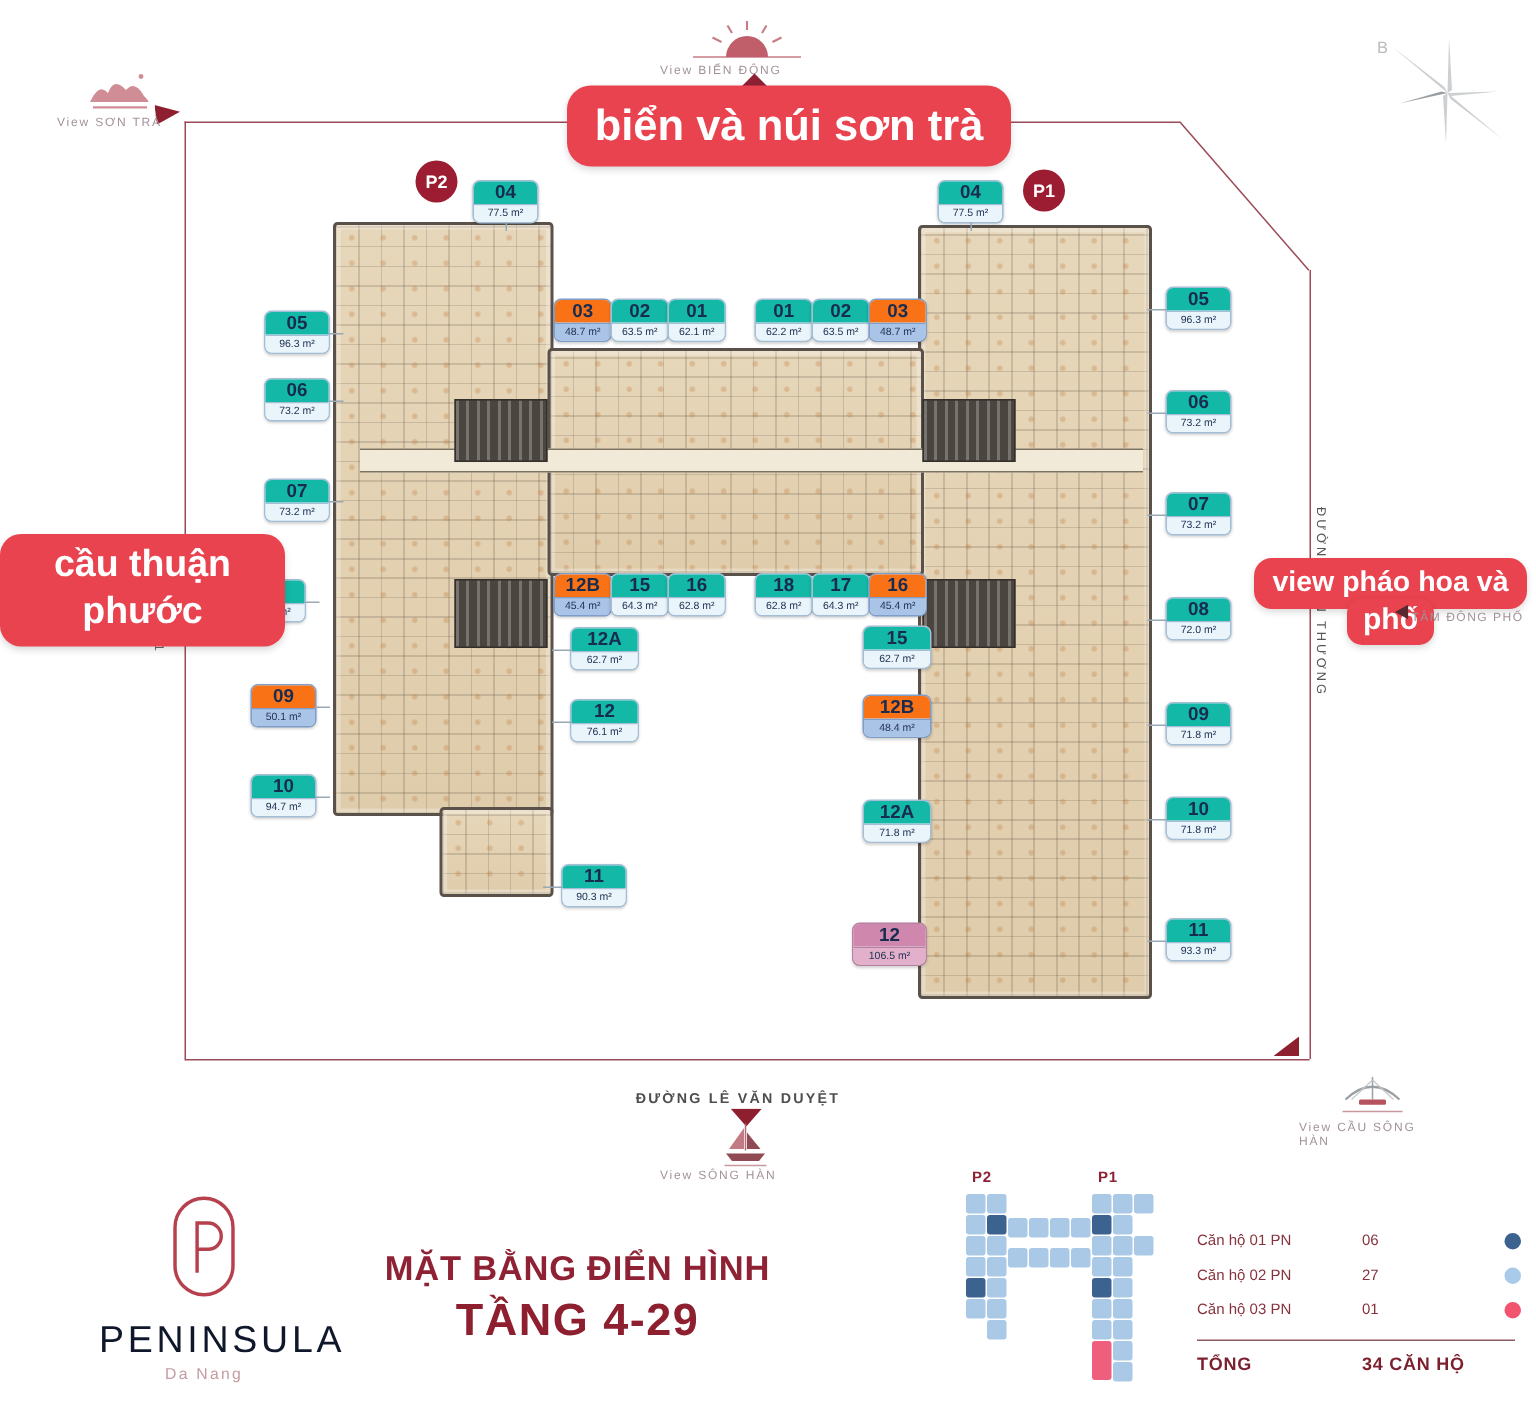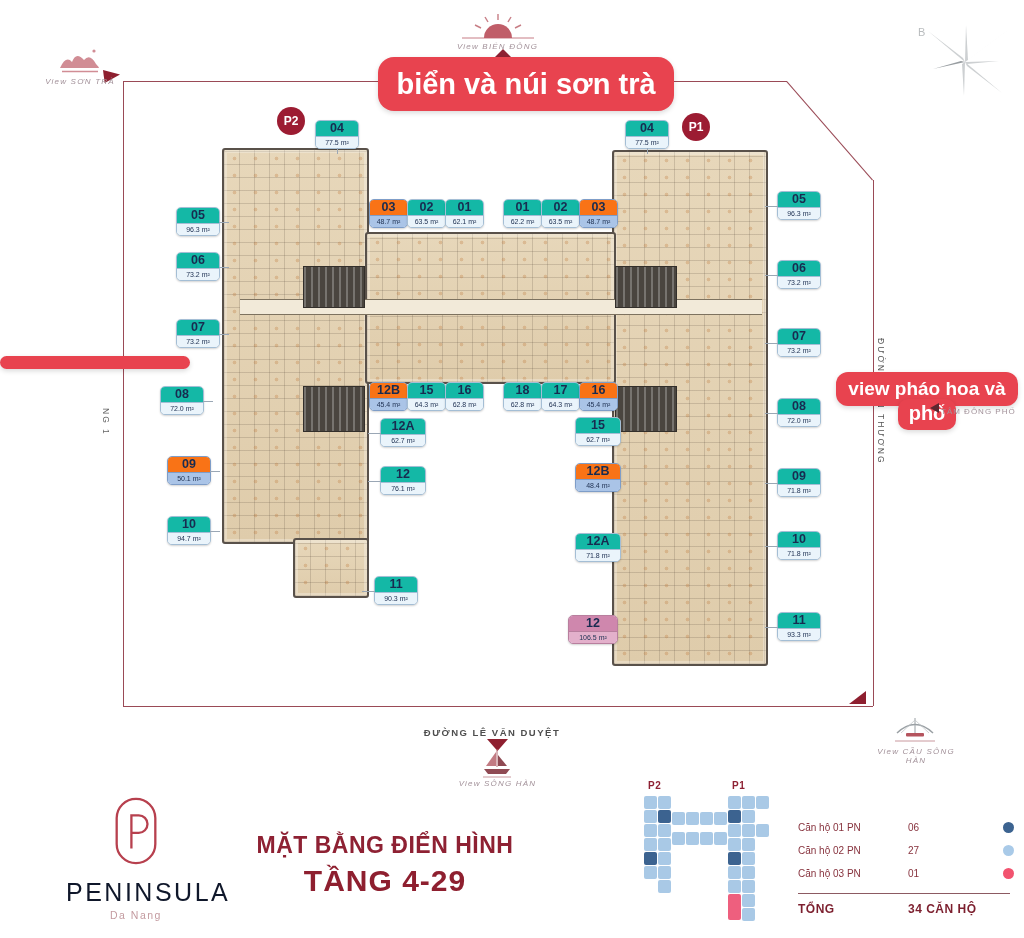--- a/index.html
+++ b/index.html
@@ -53,21 +53,21 @@
   .rb-right2{left:898px;top:399px;width:58px;height:31px;font-size:20px;line-height:29px;border-radius:10px;z-index:21;}
   .rb-bottom{left:373px;top:657px;width:162px;height:56px;font-size:31px;line-height:56px;border-radius:16px;}
 
   
   .pcircle{position:absolute;z-index:6;width:28px;height:28px;border-radius:50%;background:#9c1c32;
            color:#fff;font-weight:700;font-size:12px;display:flex;align-items:center;justify-content:center;}
   .pc-p2{left:277px;top:107px;}
   .pc-p1{left:682px;top:113px;}
 
   
-  .view{position:absolute;font-size:8px;letter-spacing:1.2px;color:#a3929a;text-align:center;z-index:5;font-style:italic;}
+  .view{position:absolute;font-size:8px;letter-spacing:1.2px;color:#a3929a;text-align:left;z-index:5;}
   .v-biendong{left:440px;top:42px;width:115px;}
   .v-sontra{left:38px;top:77px;width:84px;}
   .v-songhan{left:440px;top:779px;width:115px;}
   .v-causonghan{left:866px;top:747px;width:100px;}
   .icon{position:absolute;z-index:5;}
   .ic-sun{left:462px;top:12px;}
   .ic-mountain{left:56px;top:46px;}
   .ic-boat{left:481px;top:747px;}
   .ic-bridge{left:893px;top:714px;}
   .ic-compass{left:905px;top:22px;}
@@ -208,20 +208,21 @@
       <path d="M60 40 L61 3 L63 38 Z" fill="#cdd0d2"></path>
       <path d="M60 40 L59 74 L57 42 Z" fill="#cdd0d2"></path>
       <path d="M60 40 L28 47 L56 39 Z" fill="#989da1"></path>
       <path d="M60 40 L94 39 L62 42 Z" fill="#cdd0d2"></path>
     </g>
   </svg>
   <div class="compass-b">B</div>
 
   <div class="ribbon rb-top">biển và núi sơn trà</div>
   <div class="ribbon rb-left">
+    <div>cầu thuận phước</div>
   </div>
   <div class="ribbon rb-right">view pháo hoa và Thành</div>
   <div class="ribbon rb-right2">phố</div>
 
   <div class="pcircle pc-p2">P2</div>
   <div class="pcircle pc-p1">P1</div>
 
   <div class="street-bottom">ĐƯỜNG LÊ VĂN DUYỆT</div>
   <div class="street-right">ĐƯỜNG HÂN THƯƠNG</div>
   <div class="street-left">NG 1</div>

